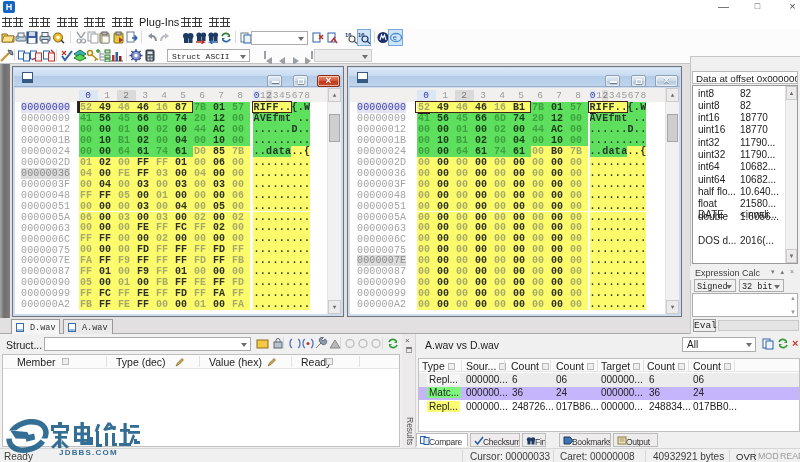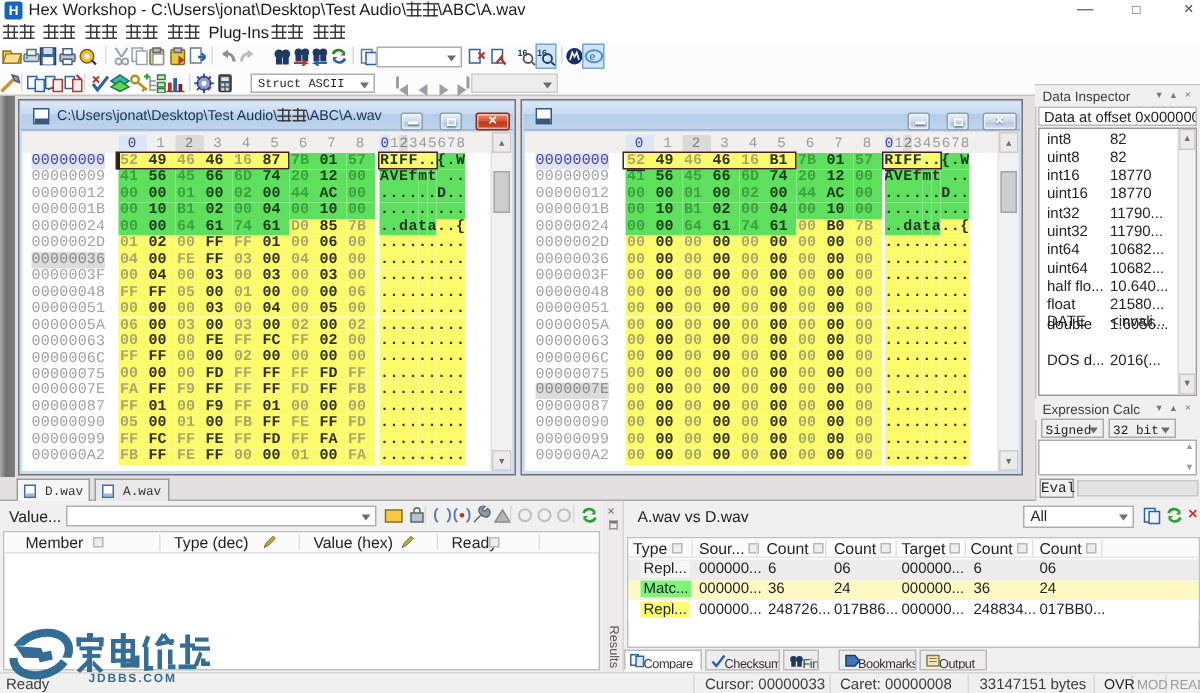--- a/index.html
+++ b/index.html
@@ -89,21 +89,20 @@
 .tri-r{display:inline-block;width:0;height:0;border-top:4px solid transparent;border-bottom:4px solid transparent;border-left:6px solid #9aa0a6}
 .navbar{display:inline-block;width:2px;height:8px;background:#9aa0a6;vertical-align:top}
 #status{position:absolute;left:0;top:448px;width:800px;height:14px;background:#f0f0f0;border-top:1px solid #d5d5d5;font-size:10px;color:#3c3c3c}
 .st{position:absolute;top:1.5px;white-space:nowrap}
 .ssep{position:absolute;top:1px;width:1px;height:12px;background:#d8d8d8}
 
 </style></head><body>
 <div id="root">
 <div id="titlebar">
 <span style="position:absolute;left:3px;top:1px;width:12px;height:12px;background:#1565c0;border-radius:2px;color:#fff;font-size:9px;font-weight:bold;text-align:center;line-height:12px">H</span>
-<span class="tt">Hex Workshop - C:\Users\jonat\Desktop\Test Audio\<span class="zh" style="width:10px;height:10px"></span><span class="zh" style="width:10px;height:10px"></span>\ABC\A.wav</span>
 <span class="wctl" style="left:717px">—</span>
 <span class="wctl" style="left:751px;font-size:9px">□</span>
 <span class="wctl" style="left:786px">×</span>
 </div>
 <div id="menubar">
 <span class="mi" style="left:2px"><span class="zh" style="width:10px;height:10px"></span><span class="zh" style="width:10px;height:10px"></span></span>
 <span class="mi" style="left:29px"><span class="zh" style="width:10px;height:10px"></span><span class="zh" style="width:10px;height:10px"></span></span>
 <span class="mi" style="left:57px"><span class="zh" style="width:10px;height:10px"></span><span class="zh" style="width:10px;height:10px"></span></span>
 <span class="mi" style="left:84px"><span class="zh" style="width:10px;height:10px"></span><span class="zh" style="width:10px;height:10px"></span></span>
 <span class="mi" style="left:112px"><span class="zh" style="width:10px;height:10px"></span><span class="zh" style="width:10px;height:10px"></span></span>
@@ -303,21 +302,20 @@
 <span style="position:absolute;left:305px;top:4px"><span class="tri-r"></span><span class="navbar"></span></span>
 <span class="combo gcombo" style="left:313.5px;top:2px;width:58px;height:12.5px;border-color:#cfcfcf;background:#ededed">
         <span class="dar"></span>
       </span>
 </div>
 <div id="mdi"></div>
 <div id="leftstrip"></div>
 <div class="win" style="left:12px;top:66px;width:332px;height:251px">
       <div class="wtb">
         <span class="wico"></span>
-        <span class="wtt">C:\Users\jonat\Desktop\Test Audio\<span class="zh" style="width:9px;height:9px"></span><span class="zh" style="width:9px;height:9px"></span>\ABC\A.wav</span>
         <span class="wb" style="right:60px">
           <i class="gm"></i>
         </span>
         <span class="wb" style="right:34px">
           <i class="gx"></i>
         </span>
         <span class="wb wbc-r" style="right:2px;width:23px">×</span>
       </div>
       <div class="wcontent">
         <div class="hrow">
@@ -1190,21 +1188,20 @@
           <div class="sbthumb"></div>
           <div class="sbarr sbdn">▼</div>
         </div>
       </div>
     </div>
 <div id="doctabs">
 <span class="dtab" style="left:11px;width:49px"><span class="di"></span>D.wav</span>
 <span class="dtab" style="left:63px;width:50px;background:#e9e9e9"><span class="di"></span>A.wav</span>
 </div>
 <div id="rpanel"></div>
-<div class="ptitle" style="top:57px">Data Inspector<span class="pglyphs">▾&nbsp;▴&nbsp;×</span></div>
 <div class="dio" style="top:71px">Data at offset 0x00000000</div>
 <div class="dilist" style="top:85px;height:179px">
 <div class="dirow" style="top:1.5px">int8<b>82</b></div>
 <div class="dirow" style="top:13.8px">uint8<b>82</b></div>
 <div class="dirow" style="top:26.1px">int16<b>18770</b></div>
 <div class="dirow" style="top:38.4px">uint16<b>18770</b></div>
 <div class="dirow" style="top:50.7px">int32<b>11790...</b></div>
 <div class="dirow" style="top:63.0px">uint32<b>11790...</b></div>
 <div class="dirow" style="top:75.3px">int64<b>10682...</b></div>
 <div class="dirow" style="top:87.6px">uint64<b>10682...</b></div>
@@ -1228,21 +1225,21 @@
       <span class="dar"></span>
     </div>
 <div style="position:absolute;left:692px;top:293px;width:106px;height:24px;background:#fff;border:1px solid #adadad">
       <span style="position:absolute;right:1px;top:1px;font-size:6px;color:#999">▲</span>
       <span style="position:absolute;right:1px;bottom:1px;font-size:6px;color:#999">▼</span>
     </div>
 <div style="position:absolute;left:693px;top:319px;width:23px;height:13px;background:#f0f0f0;border:1px solid #9a9a9a;font-family:'Liberation Mono',monospace;font-size:9.5px;text-align:center;color:#222">Eval</div>
 <div style="position:absolute;left:718px;top:320px;width:81px;height:11px;background:#e4e4e4;border:1px solid #c9c9c9"></div>
 <div id="dock"></div>
 <div id="struct" style="position:absolute;left:0;top:334px;width:402px;height:114px">
-<span class="slabel" style="left:6px;top:4.5px">Value...</span>
+<span class="slabel" style="left:6px;top:4.5px">Struct...</span>
 <div class="combo" style="left:44px;top:3px;width:207px;height:14px">
         <span class="dar"></span>
       </div>
 <span class="ti" style="left:256px;top:2.5px"><svg width="14" height="13" viewBox="0 0 14 13">
           <rect x="1" y="3" width="11" height="8" fill="#f6c945" stroke="#8a6d1f"></rect>
         </svg></span>
 <span class="ti" style="left:271px;top:2.5px"><svg width="14" height="13" viewBox="0 0 14 13">
           <rect x="3" y="5" width="8" height="6" fill="#b9c2cc" stroke="#5a6670"></rect>
           <path d="M5 5V3.5a2 2 0 014 0V5" stroke="#5a6670" fill="none"></path>
         </svg></span>
@@ -1339,21 +1336,21 @@
 </div>
 <div class="crow" style="top:14.0px;background:#ececec">
 <span class="ccell" style="left:8px;background:#f6f6f6;padding:0 2px">Repl...</span>
 <span class="ccell" style="left:47px">000000...</span>
 <span class="ccell" style="left:93px">6</span>
 <span class="ccell" style="left:137px">06</span>
 <span class="ccell" style="left:182px">000000...</span>
 <span class="ccell" style="left:230px">6</span>
 <span class="ccell" style="left:274px">06</span>
 </div>
-<div class="crow" style="top:27.8px;background:#fef9c3">
+<div class="crow" style="top:27.8px;background:#c4b5fd">
 <span class="ccell" style="left:8px;background:#7df57d;padding:0 2px">Matc...</span>
 <span class="ccell" style="left:47px">000000...</span>
 <span class="ccell" style="left:93px">36</span>
 <span class="ccell" style="left:137px">24</span>
 <span class="ccell" style="left:182px">000000...</span>
 <span class="ccell" style="left:230px">36</span>
 <span class="ccell" style="left:274px">24</span>
 </div>
 <div class="crow" style="top:41.6px;background:#fff">
 <span class="ccell" style="left:8px;background:#fdfd72;padding:0 2px">Repl...</span>
@@ -1385,21 +1382,21 @@
 <span class="btab" style="left:197px;width:45px"><span class="btico"><svg width="10" height="9" viewBox="0 0 10 9">
               <rect x="1" y="1" width="8" height="7" fill="#efe6c0" stroke="#8a7a40"></rect>
               <path d="M2.5 3h5M2.5 5h5" stroke="#8a7a40" stroke-width="0.8"></path>
             </svg></span>Output</span>
 </div>
 </div>
 <div id="status">
 <span class="st" style="left:4px">Ready</span>
 <span class="st" style="left:470px">Cursor: 00000033</span>
 <span class="st" style="left:560px">Caret: 00000008</span>
-<span class="st" style="left:653px">33147151 bytes</span>
+<span class="st" style="left:653px">40932921 bytes</span>
 <span class="ssep" style="left:462px"></span>
 <span class="ssep" style="left:553px"></span>
 <span class="ssep" style="left:645px"></span>
 <span class="ssep" style="left:729px"></span>
 <span class="ssep" style="left:754px"></span>
 <span class="ssep" style="left:777px"></span>
 <span class="st" style="left:736px;color:#222;font-size:9.5px">OVR</span>
 <span class="st" style="left:758px;color:#9a9a9a;font-size:8.8px">MOD</span>
 <span class="st" style="left:780px;color:#9a9a9a;font-size:8.8px">READ</span>
 </div>

